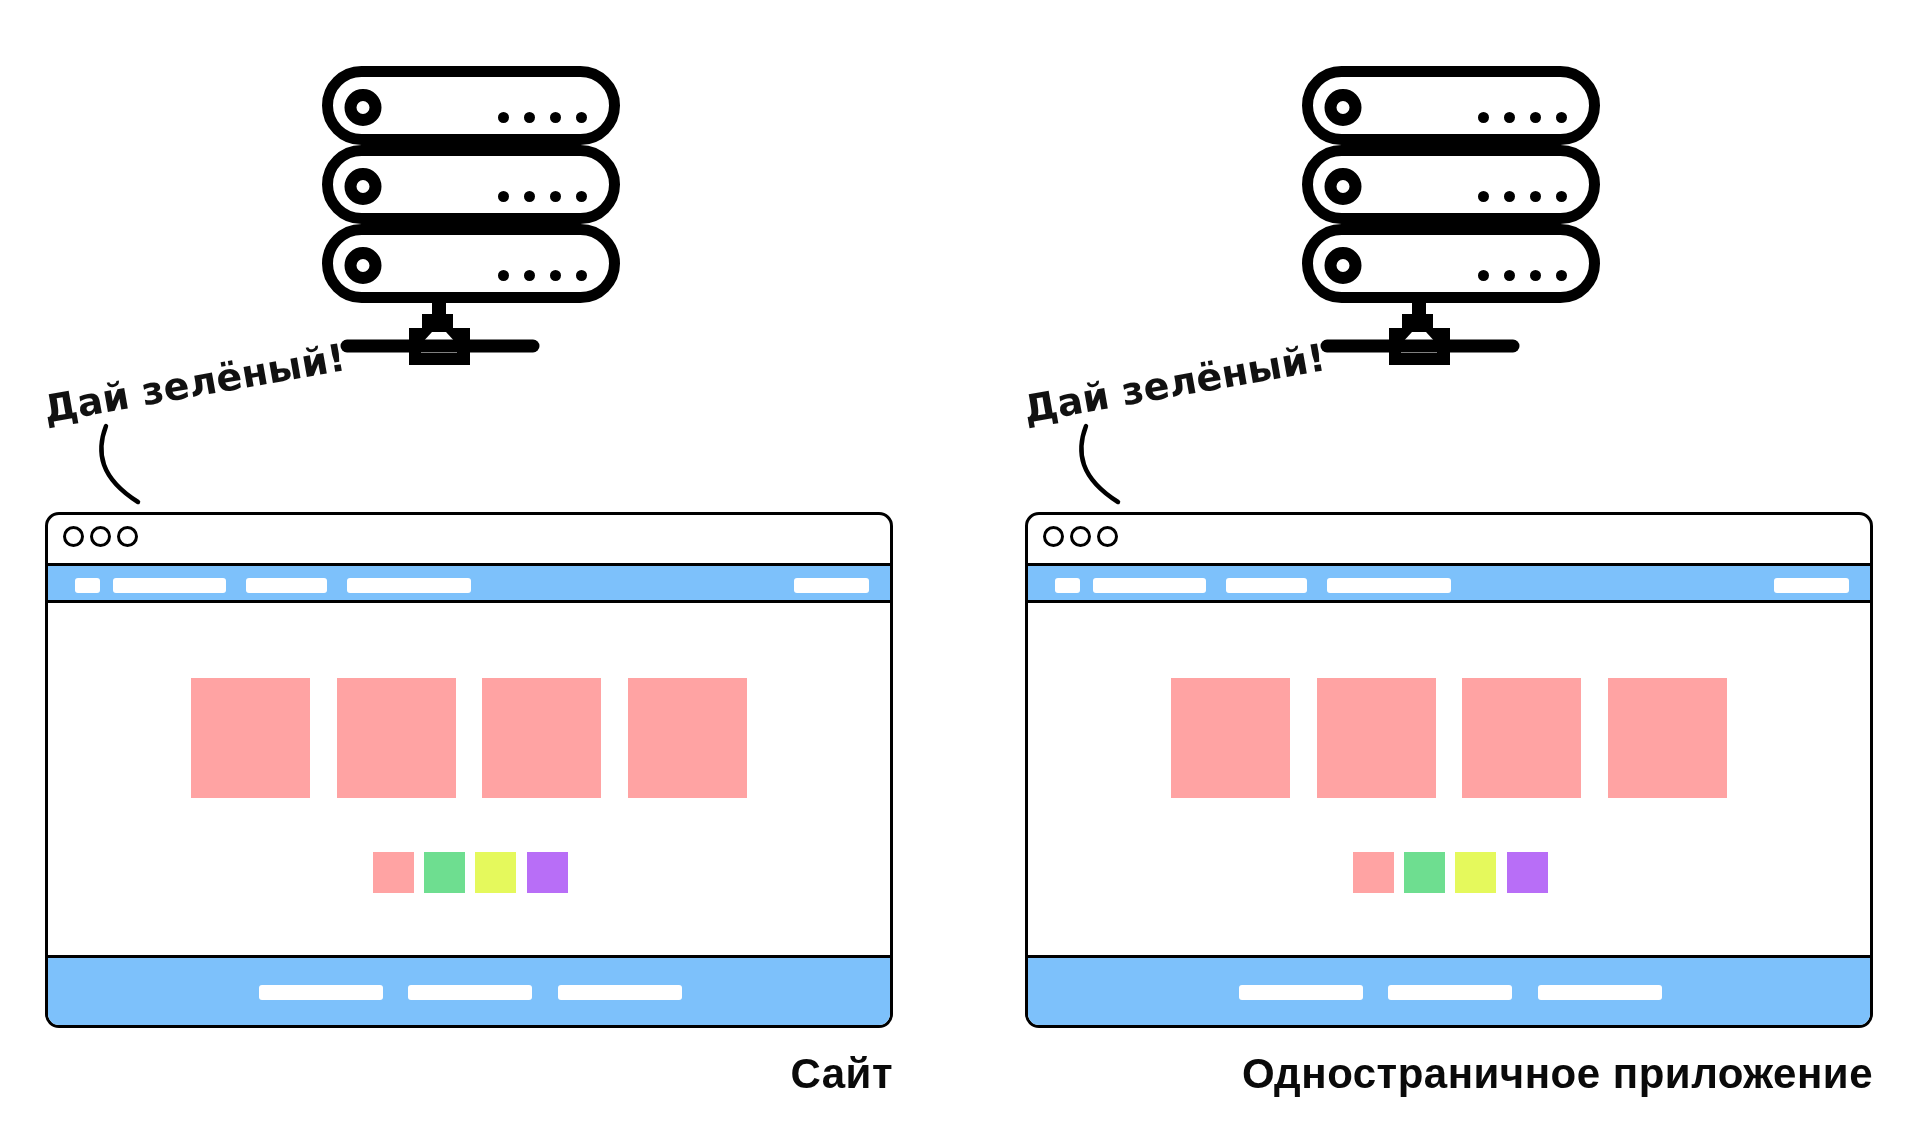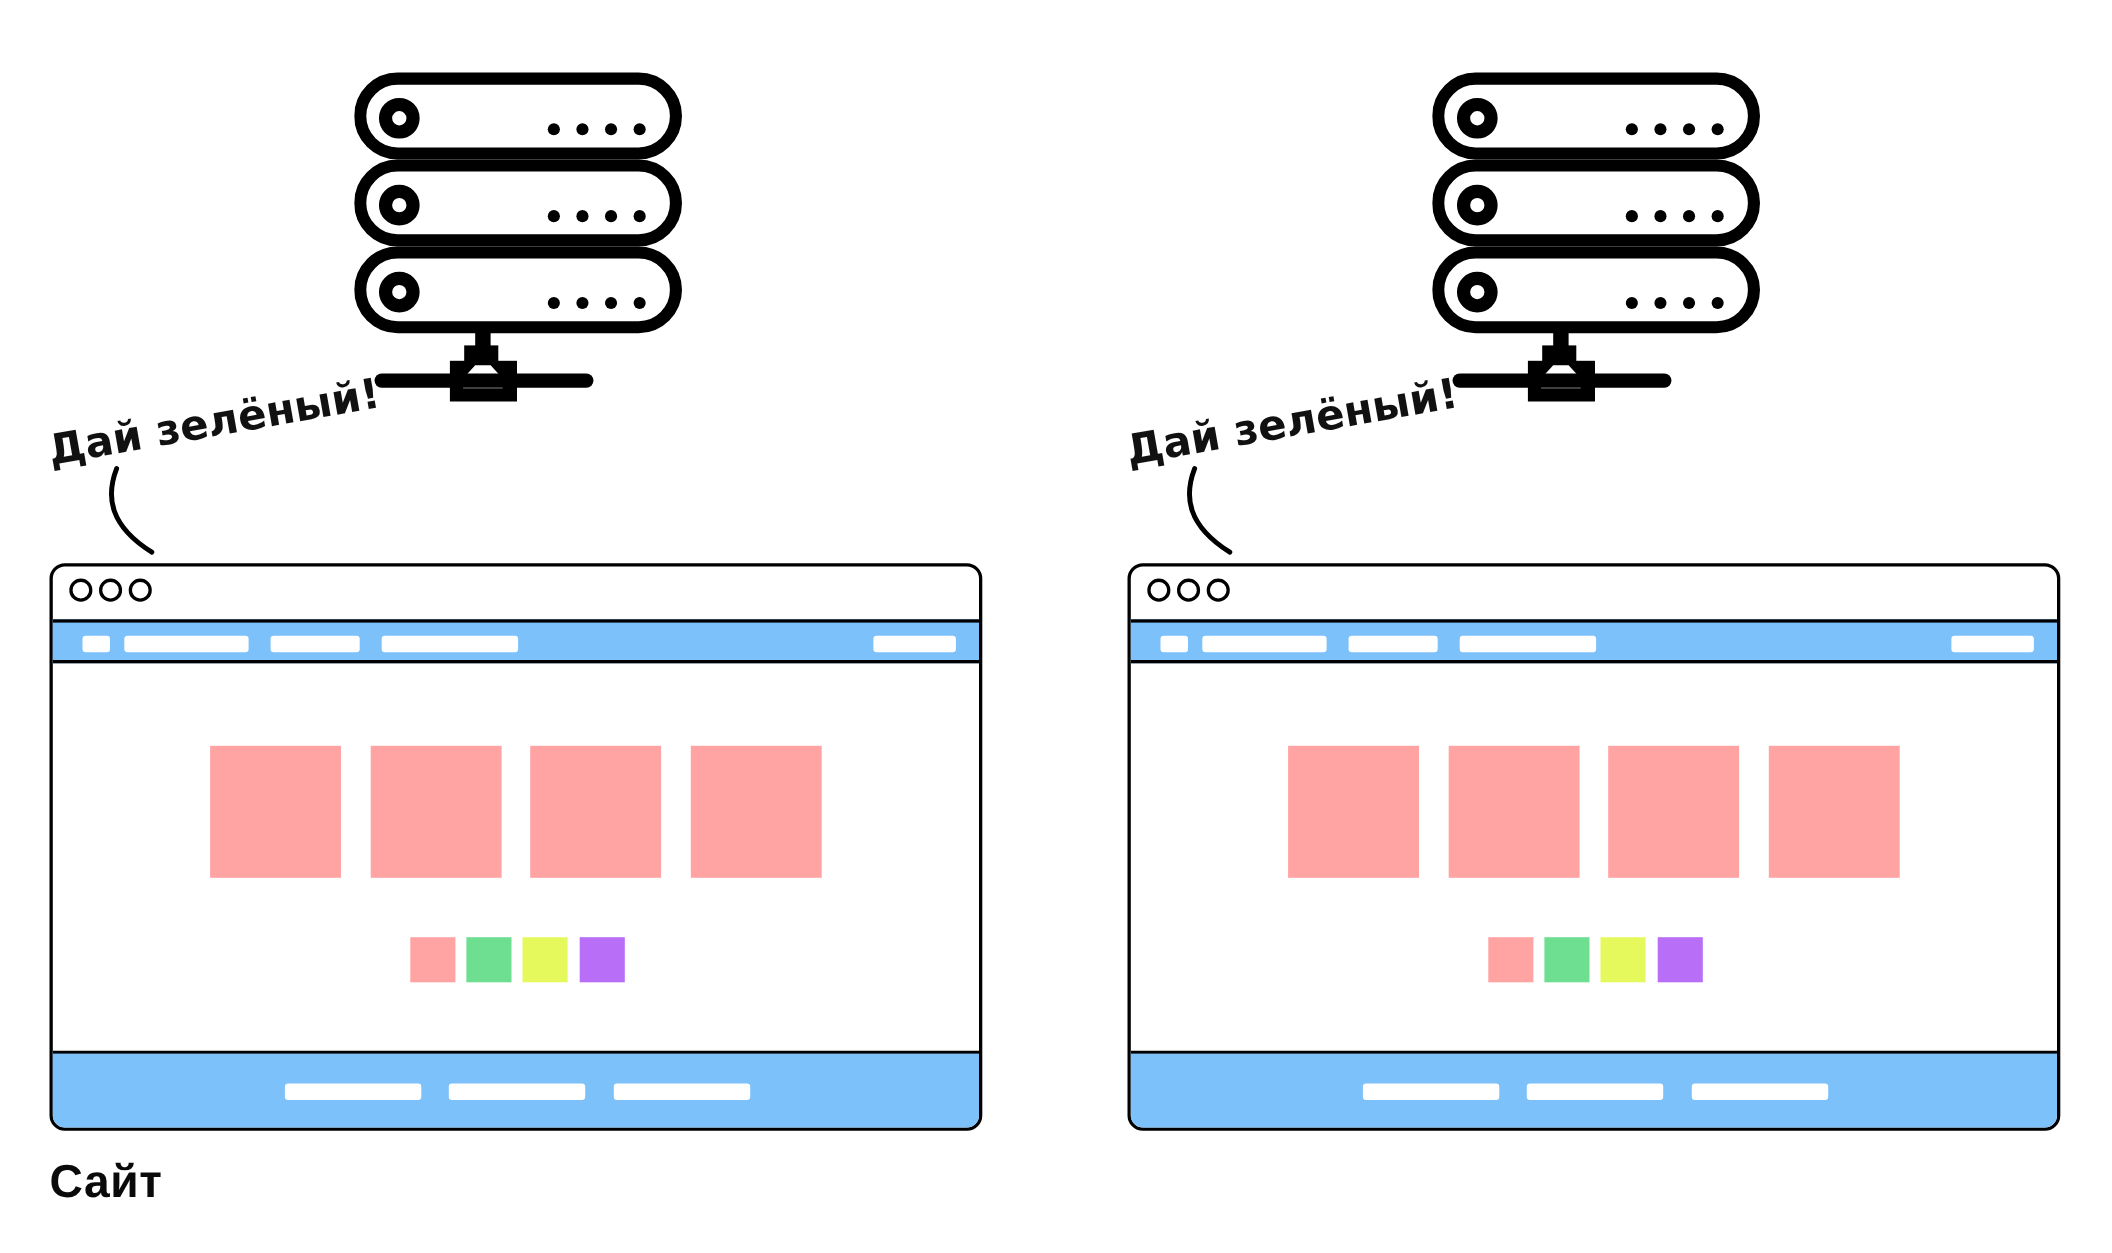--- a/index.html
+++ b/index.html
@@ -40,21 +40,21 @@
   .swatch.s2{left:427px;background:var(--c-yellow,#e5f95c);}
   .swatch.s3{left:479px;background:var(--c-purple,#b86ef7);}
 
   .footer{position:absolute;left:0;right:0;bottom:0;height:70px;box-sizing:border-box;
           background:var(--c-blue,#7dc1fb);border-top:3px solid #000;border-radius:0 0 11px 11px;}
   .footer-item{position:absolute;top:27px;height:15px;background:#fff;border-radius:3px;}
   .footer-item.f0{left:211px;width:124px;}
   .footer-item.f1{left:360px;width:124px;}
   .footer-item.f2{left:510px;width:124px;}
 
-  .label{position:absolute;left:45px;top:1050px;width:848px;text-align:left;
+  .label{position:absolute;left:45px;top:1050px;width:848px;text-align:right;
          font-size:42px;font-weight:bold;color:#0a0a0a;letter-spacing:0.5px;}
 </style>
 </head>
 <body>
 
 <div id="canvas">
 
   <div class="panel left">
 
     <svg class="server" viewBox="0 0 300 310">
@@ -191,15 +191,16 @@
       <div class="swatch s2"></div>
       <div class="swatch s3"></div>
 
       <div class="footer">
         <span class="footer-item f0"></span>
         <span class="footer-item f1"></span>
         <span class="footer-item f2"></span>
       </div>
     </div>
 
+    <div class="label">Одностраничное приложение</div>
   </div>
 
 </div>
 
 </body></html>

